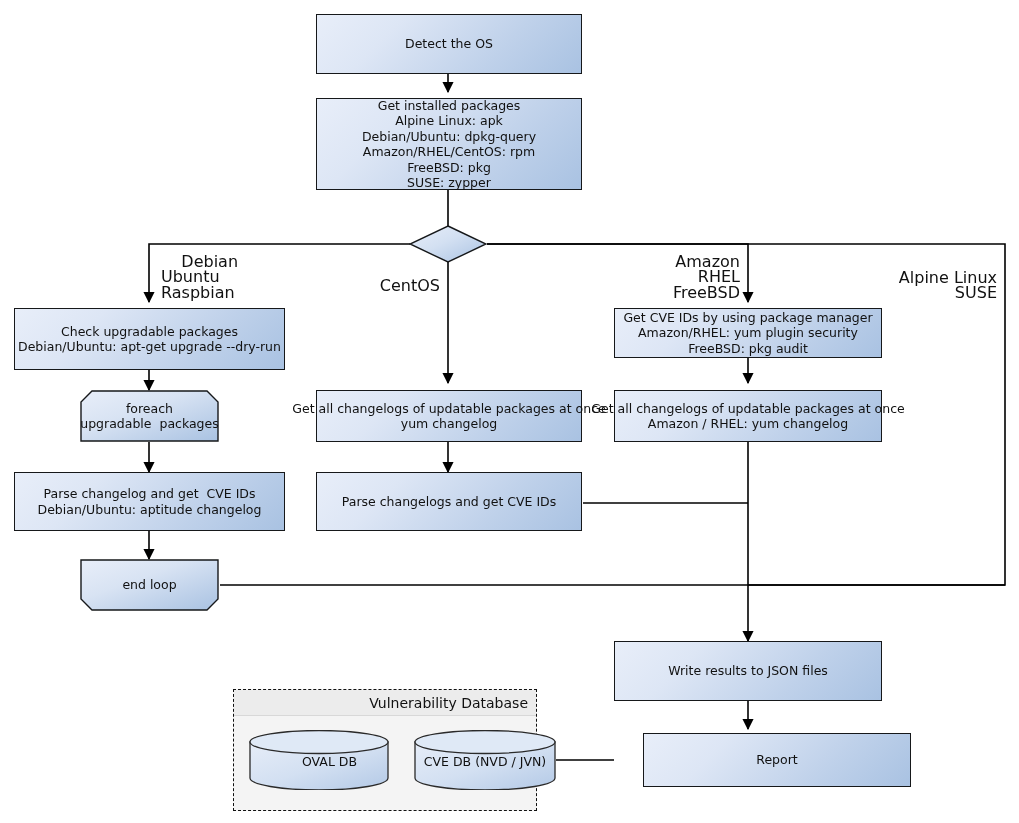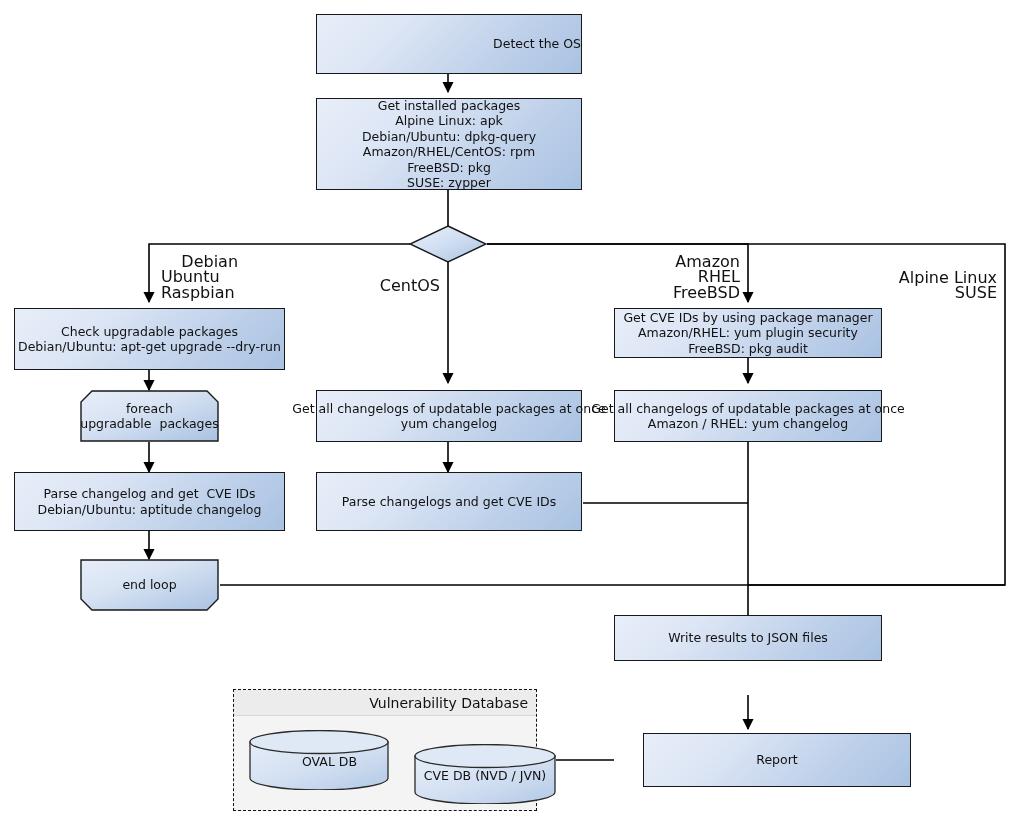--- a/index.html
+++ b/index.html
@@ -154,21 +154,21 @@
 
       <path d="M 748 358 L 748 383" marker-end="url(#arrow)"></path>
       <path d="M 748 442 L 748 641" marker-end="url(#arrow)"></path>
 
       <path d="M 748 695 L 748 729" marker-end="url(#arrow)"></path>
 
       <path d="M 556 760 L 614 760"></path>
     </g>
   </svg>
 
-  <div class="node boxshape" style="left:316px; top:14px; width:266px; height:60px;justify-content:flex-end;">
+  <div class="node boxshape" style="left:316px; top:14px; width:266px; height:60px;">
     <span class="label">Detect the OS</span>
   </div>
 
   <div class="node boxshape" style="left:316px; top:98px; width:266px; height:92px;">
     <span class="label">Get installed packages
 Alpine Linux: apk
 Debian/Ubuntu: dpkg-query
 Amazon/RHEL/CentOS: rpm
 FreeBSD: pkg
 SUSE: zypper</span>
@@ -257,21 +257,21 @@
     <span class="label">Get CVE IDs by using package manager
 Amazon/RHEL: yum plugin security
 FreeBSD: pkg audit</span>
   </div>
 
   <div class="node boxshape" style="left:614px; top:390px; width:268px; height:52px;">
     <span class="overflow-label">Get all changelogs of updatable packages at once
 Amazon / RHEL: yum changelog</span>
   </div>
 
-  <div class="node boxshape" style="left:614px; top:615px; width:268px; height:46px;">
+  <div class="node boxshape" style="left:614px; top:641px; width:268px; height:60px;">
     <span class="label">Write results to JSON files</span>
   </div>
 
   <div class="node boxshape" style="left:614px; top:733px; width:268px; height:54px;margin-left:29px;">
     <span class="label">Report</span>
   </div>
 
   <div class="group-frame" style="left:233px; top:689px; width:304px; height:122px;">
     <div class="group-header">
       <span>Vulnerability Database</span>
@@ -286,21 +286,21 @@
           <stop offset="50%" stop-color="#d3e0f2"></stop>
           <stop offset="100%" stop-color="#b3c9e6"></stop>
         </linearGradient>
       </defs>
       <path d="M 1 12 L 1 48 A 69 12 0 0 0 139 48 L 139 12 Z" fill="url(#cyl1)" stroke="#2a2a2a" stroke-width="1.3"></path>
       <ellipse cx="70" cy="12" rx="69" ry="11.5" fill="#dfe9f6" stroke="#2a2a2a" stroke-width="1.3"></ellipse>
     </svg>
     <span class="cyltext">OVAL DB</span>
   </div>
 
-  <div class="cyl" style="left:414px; top:730px; width:142px; height:60px;margin-top:14px;">
+  <div class="cyl" style="left:414px; top:730px; width:142px; height:60px;">
     <svg width="142" height="60" viewBox="0 0 142 60">
       <defs>
         <linearGradient id="cyl2" x1="0" y1="0" x2="1" y2="1">
           <stop offset="0%" stop-color="#e6edf8"></stop>
           <stop offset="50%" stop-color="#d3e0f2"></stop>
           <stop offset="100%" stop-color="#b3c9e6"></stop>
         </linearGradient>
       </defs>
       <path d="M 1 12 L 1 48 A 70 12 0 0 0 141 48 L 141 12 Z" fill="url(#cyl2)" stroke="#2a2a2a" stroke-width="1.3"></path>
       <ellipse cx="71" cy="12" rx="70" ry="11.5" fill="#dfe9f6" stroke="#2a2a2a" stroke-width="1.3"></ellipse>

